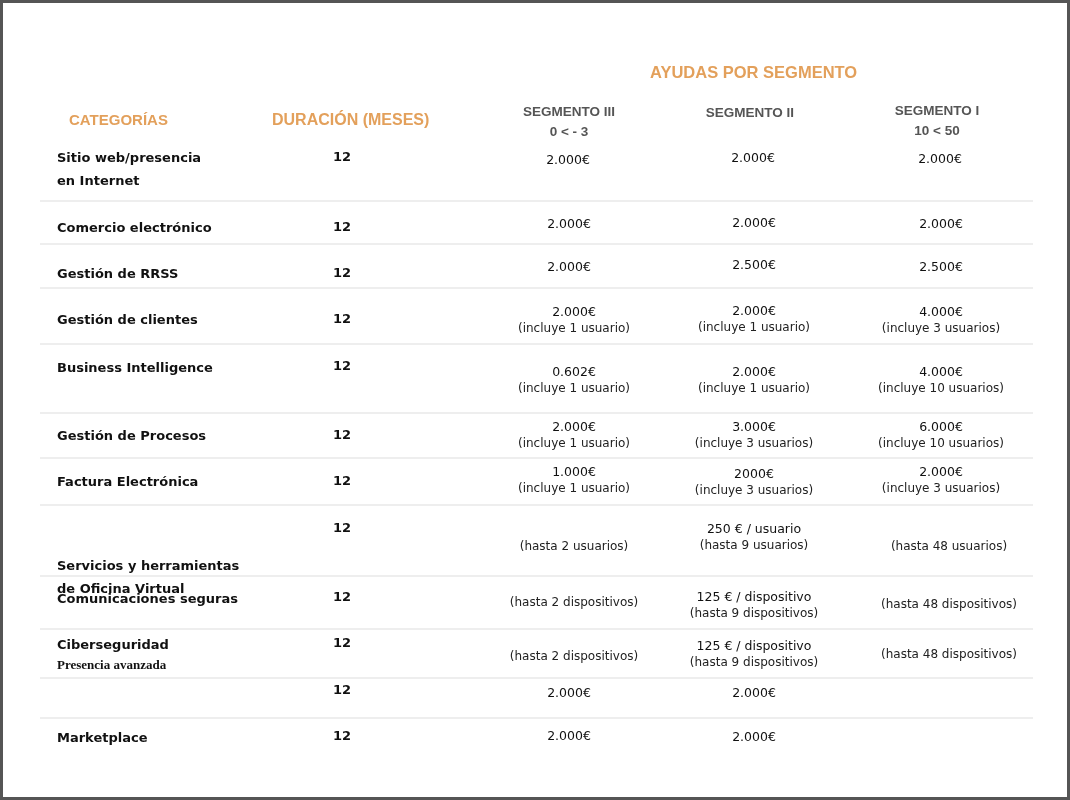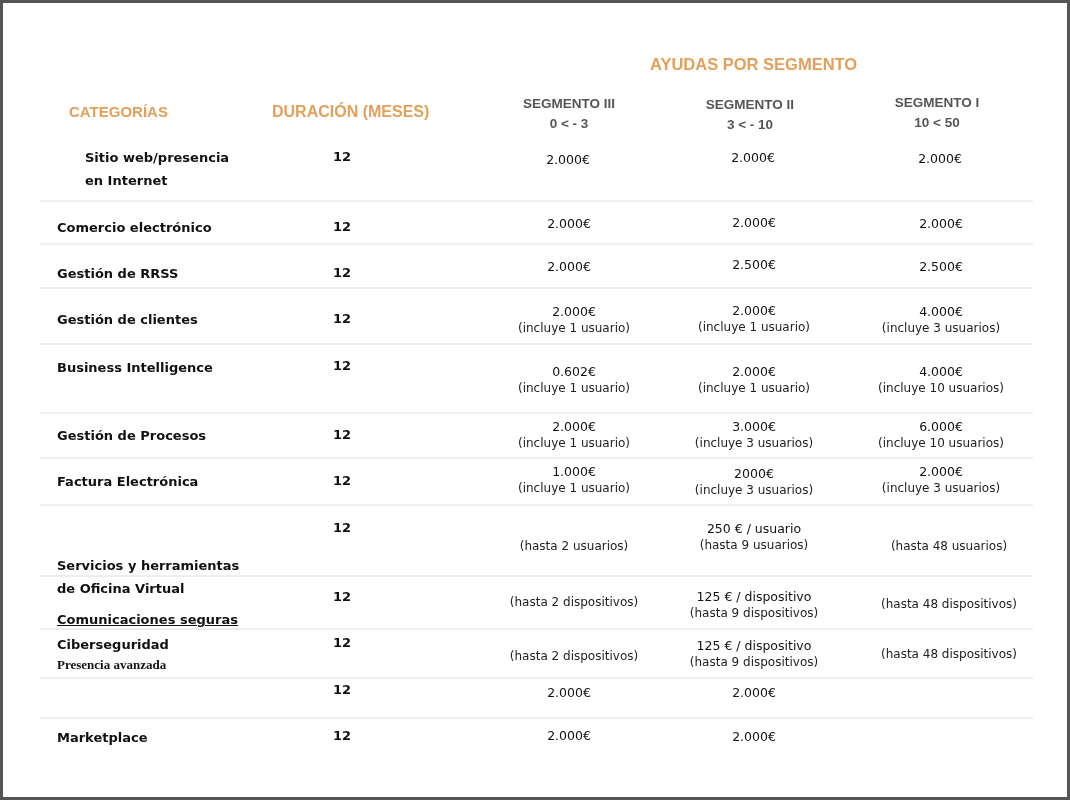--- a/index.html
+++ b/index.html
@@ -1,19 +1,19 @@
 <!DOCTYPE html>
 <html><head>
 <meta charset="utf-8">
 <style>
   html, body { margin:0; padding:0; }
   body { width:1070px; height:800px; background:#ffffff; position:relative; overflow:hidden;
          font-family:"DejaVu Sans", "Liberation Sans", sans-serif; color:#111; }
   .frame { position:absolute; left:0; top:0; width:1064px; height:794px; border:3px solid #555555; background:#fff; }
-  .abs { position:absolute; }
+  .abs { position:absolute;margin-top:8px; }
   .orange { color:#e3a05b; font-weight:bold; font-family:"Liberation Sans", sans-serif; }
   .seg-head { color:#555555; font-weight:bold; font-size:13.5px; text-align:center; line-height:20px;
               font-family:"Liberation Sans", sans-serif; width:180px; }
   .divider { position:absolute; left:40px; width:993px; height:2px; background:#eeeeee; }
   .cat { position:absolute; left:57px; font-size:13px; font-weight:bold; line-height:23px; color:#111; }
   .dur { position:absolute; left:333px; font-size:13px; font-weight:bold; color:#111; }
   .cell { position:absolute; width:200px; text-align:center; font-size:12.5px; line-height:16px; }
   .cell .amt { font-weight:normal; display:block; }
   .cell .note { display:block; font-weight:normal; font-size:12px; color:#222; }
 </style>
@@ -25,40 +25,39 @@
 <div class="abs orange" style="left:650px; top:55px; font-size:16.5px;">AYUDAS POR SEGMENTO</div>
 <div class="abs orange" style="left:69px; top:103px; font-size:15px;">CATEGORÍAS</div>
 <div class="abs orange" style="left:272px; top:103px; font-size:16px;">DURACIÓN (MESES)</div>
 
 <div class="abs seg-head" style="left:479px; top:94px;">
   <div>SEGMENTO III</div>
   <div>0 &lt; - 3</div>
 </div>
 <div class="abs seg-head" style="left:660px; top:95px;">
   <div>SEGMENTO II</div>
-  <div>3 &lt; - 10</div>
 </div>
 <div class="abs seg-head" style="left:847px; top:93px;">
   <div>SEGMENTO I</div>
   <div>10 &lt; 50</div>
 </div>
 
 <div class="divider" style="top:200px;"></div>
 <div class="divider" style="top:243px;"></div>
 <div class="divider" style="top:287px;"></div>
 <div class="divider" style="top:343px;"></div>
 <div class="divider" style="top:412px;"></div>
 <div class="divider" style="top:457px;"></div>
 <div class="divider" style="top:504px;"></div>
 <div class="divider" style="top:575px;"></div>
 <div class="divider" style="top:628px;"></div>
 <div class="divider" style="top:677px;"></div>
 <div class="divider" style="top:717px;"></div>
 
-<div class="cat" style="top:146px;margin-left:28px;">
+<div class="cat" style="top:146px;">
     <div>Sitio web/presencia</div>
     <div>en Internet</div>
   </div>
 <div class="dur" style="top:149px;">12</div>
 <div class="cell" style="left:468px; top:152px;">
     <span class="amt">2.000€</span>
     <span class="note"></span>
   </div>
 <div class="cell" style="left:653px; top:150px;">
     <span class="amt">2.000€</span>
@@ -174,21 +173,21 @@
     <span class="note">(hasta 2 usuarios)</span>
   </div>
 <div class="cell" style="left:654px; top:521px;">
     <span class="amt">250 € / usuario</span>
     <span class="note">(hasta 9 usuarios)</span>
   </div>
 <div class="cell" style="left:849px; top:538px;">
     <span class="note">(hasta 48 usuarios)</span>
   </div>
 
-<div class="cat" style="top:608px;text-decoration:underline;">
+<div class="cat" style="top:587px;">
     <div>Comunicaciones seguras</div>
   </div>
 <div class="dur" style="top:589px;">12</div>
 <div class="cell" style="left:474px; top:594px;">
     <span class="note">(hasta 2 dispositivos)</span>
   </div>
 <div class="cell" style="left:654px; top:589px;">
     <span class="amt">125 € / dispositivo</span>
     <span class="note">(hasta 9 dispositivos)</span>
   </div>

